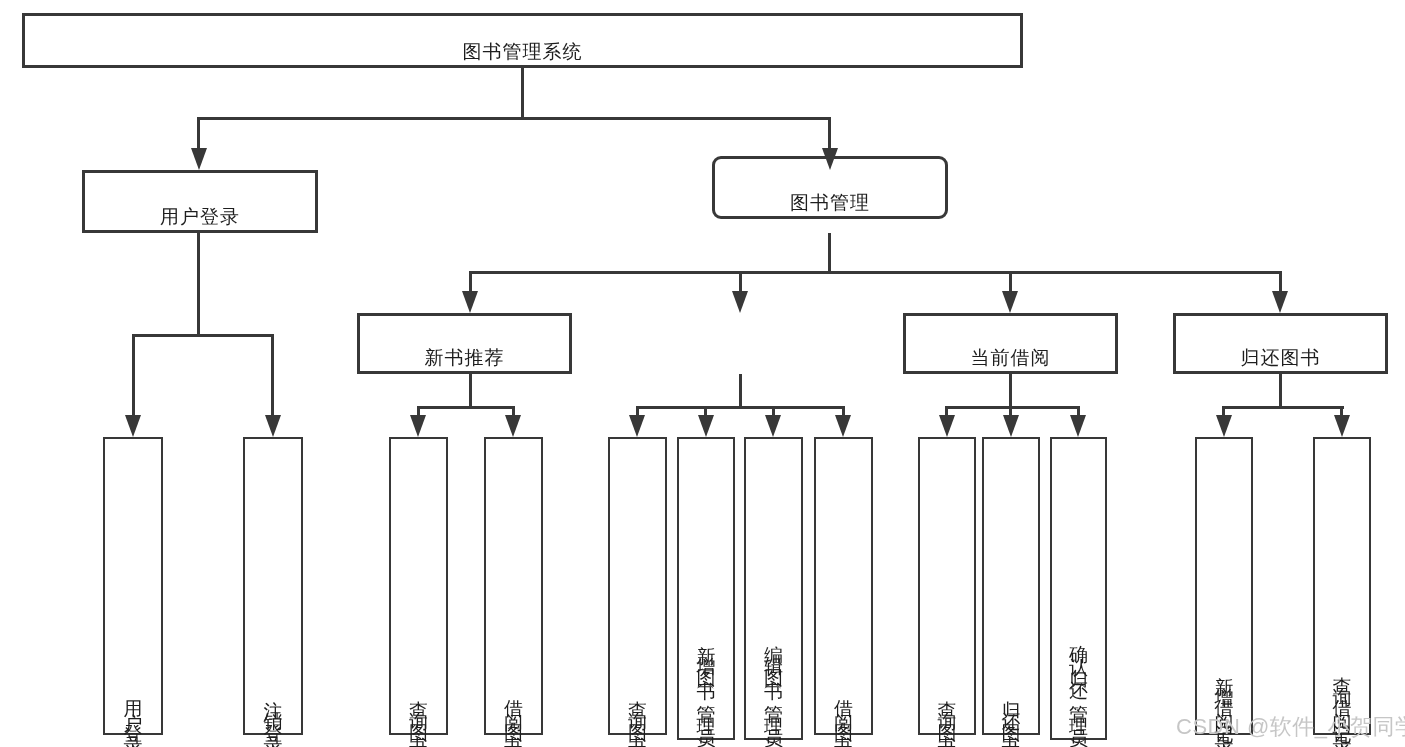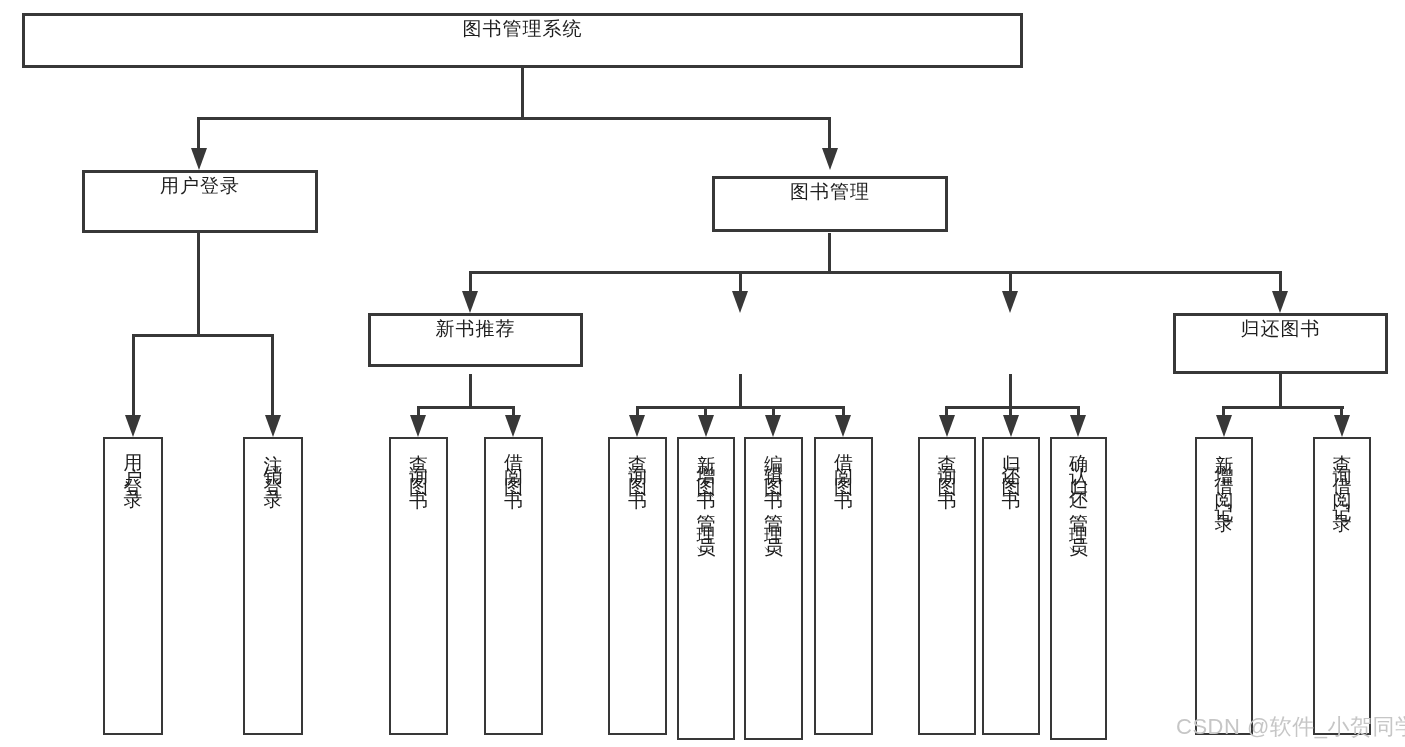--- a/index.html
+++ b/index.html
@@ -2,21 +2,21 @@
 <html><head>
 <meta charset="utf-8">
 <style>
   html,body{margin:0;padding:0;background:#fff;}
   .canvas{
     position:relative;width:1405px;height:747px;background:#ffffff;
     font-family:"Liberation Sans","DejaVu Sans",sans-serif;overflow:hidden;
   }
   .box{
     position:absolute;background:#ffffff;border:3px solid #383838;box-sizing:border-box;
-    display:flex;align-items:flex-start;justify-content:center;
+    display:flex;align-items:flex-end;justify-content:center;
     color:#1e1e1e;font-size:19px;letter-spacing:1px;
   }
   .vbox{border-width:2.5px;}
   .vbox .vtxt{
     writing-mode:vertical-rl;text-orientation:mixed;
     letter-spacing:12px;line-height:1.15;white-space:nowrap;
   }
   .lv{position:absolute;width:3px;background:#383838;}
   .lh{position:absolute;height:3px;background:#383838;}
   .ah{
@@ -34,26 +34,29 @@
 
 <div class="canvas">
 
   <div class="box" style="left:22px;top:13px;width:1001px;height:55px;">
     <span>图书管理系统</span>
   </div>
 
   <div class="box" style="left:82px;top:170px;width:236px;height:63px;">
     <span>用户登录</span>
   </div>
-  <div class="box" style="left:712px;top:176px;width:236px;height:56px;">
+  <div class="box" style="left:712px;top:156px;width:236px;height:63px;border-radius:9px;">
     <span>图书管理</span>
   </div>
 
-  <div class="box" style="left:368px;top:313px;width:215px;height:54px;">
+  <div class="box" style="left:357px;top:313px;width:215px;height:61px;">
     <span>新书推荐</span>
+  </div>
+  <div class="box" style="left:903px;top:313px;width:215px;height:61px;">
+    <span>当前借阅</span>
   </div>
   <div class="box" style="left:1173px;top:313px;width:215px;height:61px;">
     <span>归还图书</span>
   </div>
 
   <div class="box vbox" style="left:103px;top:437px;width:60px;height:298px;">
     <span class="vtxt">用户登录</span>
   </div>
   <div class="box vbox" style="left:243px;top:437px;width:60px;height:298px;">
     <span class="vtxt">注销登录</span>

